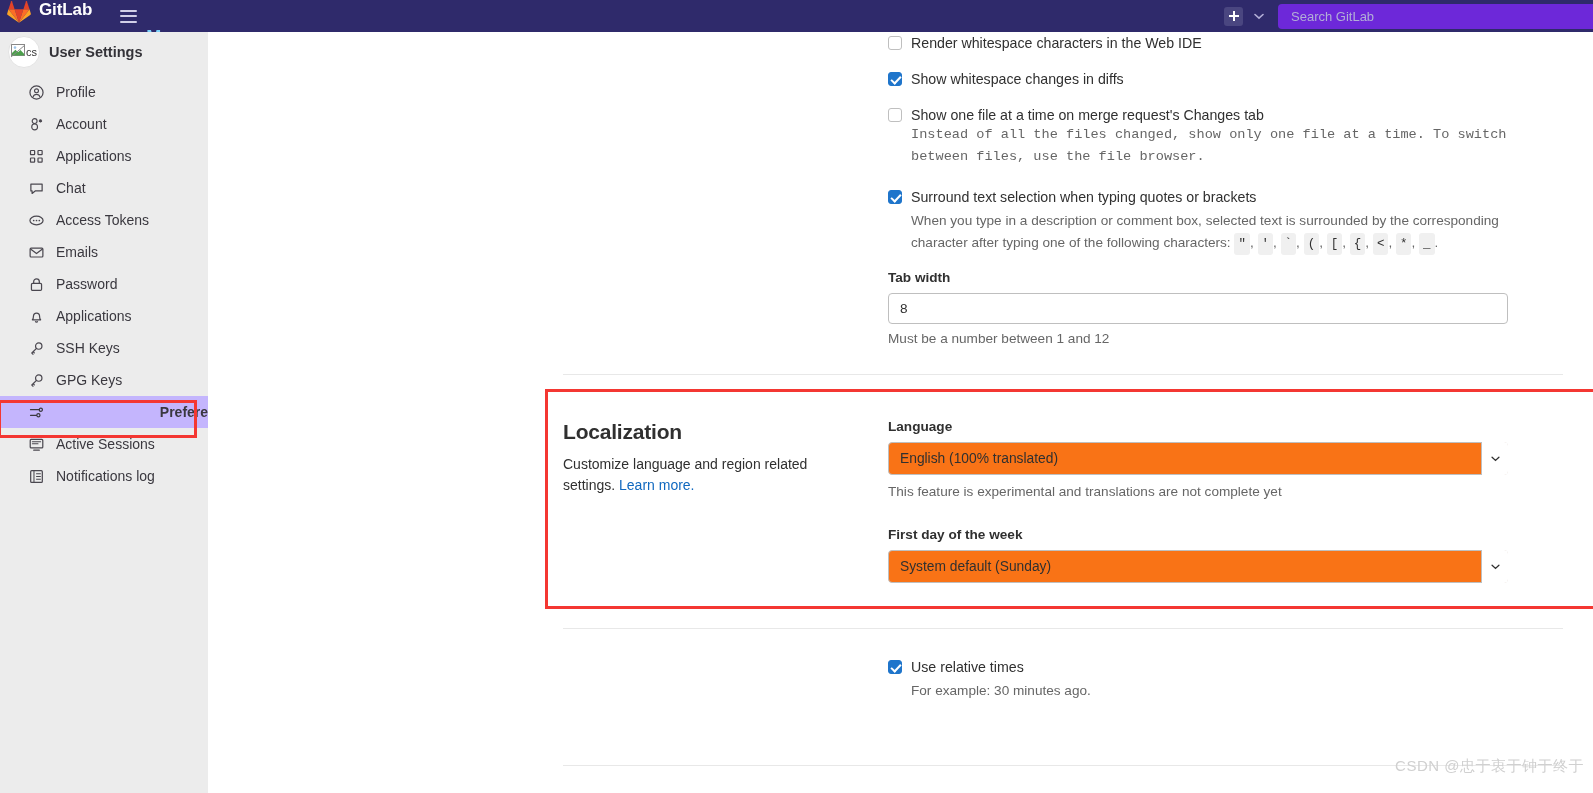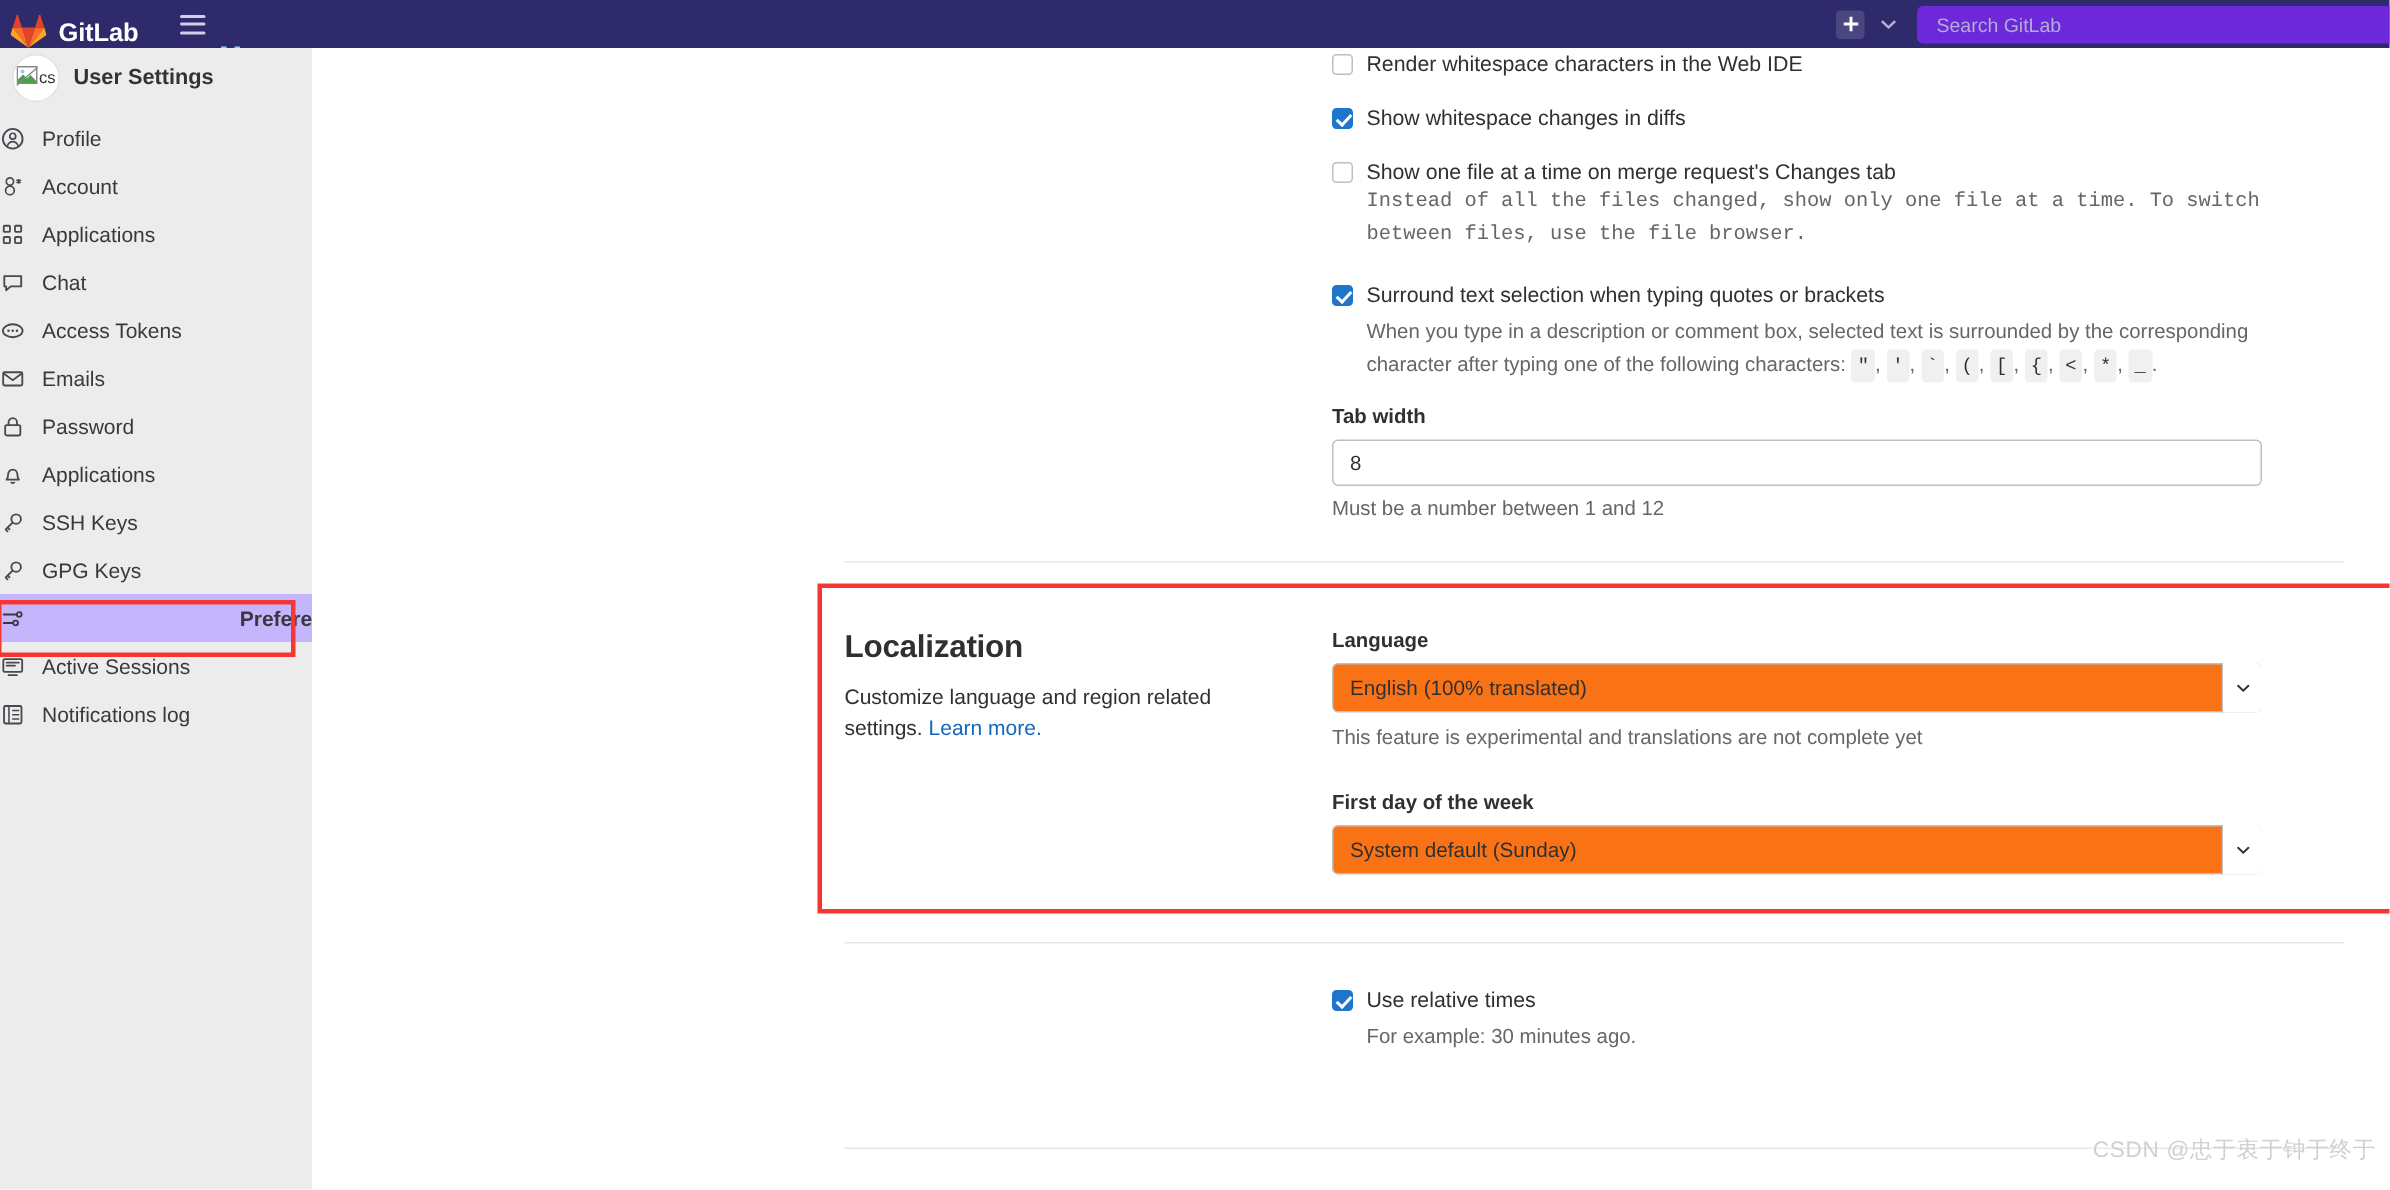--- a/index.html
+++ b/index.html
@@ -12,21 +12,21 @@
   }
 
   
   .topbar {
     position: absolute; top: 0; left: 0;
     width: 1593px; height: 32px;
     background: #2f2a6b;
     display: flex; align-items: center;
   }
   .gl-logo-wrap {
-    display: flex; align-items: flex-end;
+    display: flex; align-items: flex-start;
     padding-left: 7px; gap: 8px;
     height: 32px;
   }
   .gl-logo { width: 24px; height: 23px; display: block; }
   .gl-wordmark {
     color: #fff; font-size: 17px; font-weight: 600;
     letter-spacing: -0.1px;
   }
   .menu-btn {
     display: flex; align-items: center; gap: 9px;
@@ -87,21 +87,21 @@
   .broken-img { position: absolute; left: 2px; top: 7px; }
   .avatar-alt {
     position: absolute; left: 17px; top: 9px;
     font-size: 11px; color: #333;
   }
   .sb-title { font-size: 14.5px; font-weight: 700; color: #333238; }
 
   .sb-list { margin-top: 4px; }
   .sb-item {
     display: flex; align-items: center;
-    height: 32px; padding-left: 0; gap: 12px;
+    height: 32px; padding-left: 28px; gap: 12px;
     cursor: pointer; color: #3a383f;
     font-size: 14px;
   }
   .sb-item .ic {
     width: 16px; height: 16px; flex: 0 0 16px;
     display: flex; align-items: center; justify-content: center;
   }
   .sb-item.active { background: #c4b5fd; font-weight: 700; justify-content: space-between; }
 
   .sb-highlight {

